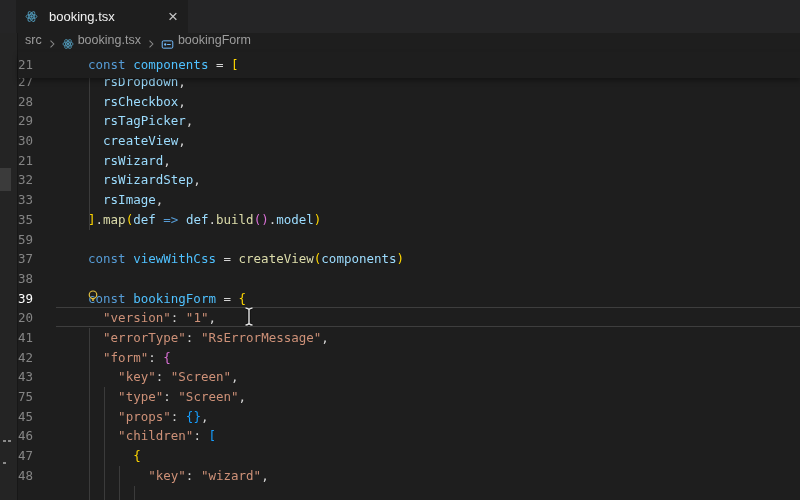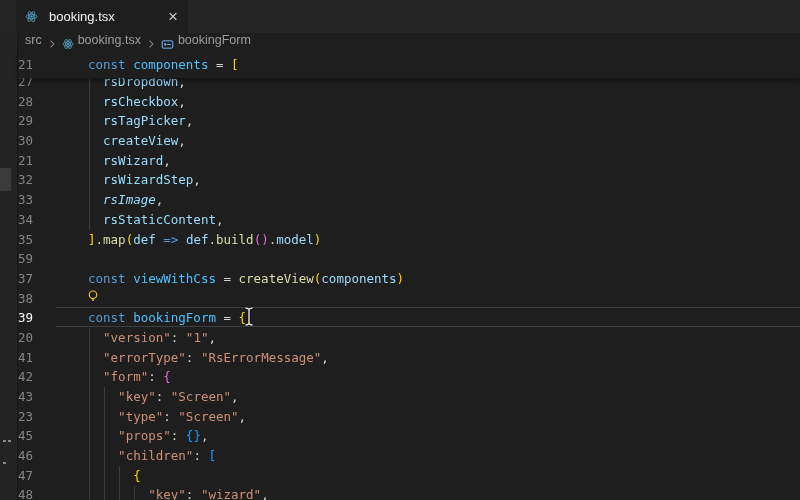--- a/index.html
+++ b/index.html
@@ -118,32 +118,31 @@
   <div class="indent-guide" style="left:119px; top:466px; height:34px;"></div>
   <div class="indent-guide" style="left:134px; top:486px; height:14px;"></div>
 
   <div class="code-rows" id="code-rows">
       <div class="code-line"><span class="ln">27</span><span style="color: rgb(156, 220, 254);">  rsDropdown</span><span style="color: rgb(212, 212, 212);">,</span></div>
       <div class="code-line"><span class="ln">28</span><span style="color: rgb(156, 220, 254);">  rsCheckbox</span><span style="color: rgb(212, 212, 212);">,</span></div>
       <div class="code-line"><span class="ln">29</span><span style="color: rgb(156, 220, 254);">  rsTagPicker</span><span style="color: rgb(212, 212, 212);">,</span></div>
       <div class="code-line"><span class="ln">30</span><span style="color: rgb(156, 220, 254);">  createView</span><span style="color: rgb(212, 212, 212);">,</span></div>
       <div class="code-line"><span class="ln">21</span><span style="color: rgb(156, 220, 254);">  rsWizard</span><span style="color: rgb(212, 212, 212);">,</span></div>
       <div class="code-line"><span class="ln">32</span><span style="color: rgb(156, 220, 254);">  rsWizardStep</span><span style="color: rgb(212, 212, 212);">,</span></div>
-      <div class="code-line"><span class="ln">33</span><span style="color: rgb(156, 220, 254); font-style: italic;">  rsImage</span><span style="color: rgb(212, 212, 212);">,</span></div>
-      <div class="code-line"><span class="ln">34</span><span style="color: rgb(156, 220, 254);">  rsStaticContent</span><span style="color: rgb(212, 212, 212);">,</span></div>
+      <div class="code-line"><span class="ln">33</span><span style="color: rgb(156, 220, 254);">  rsImage</span><span style="color: rgb(212, 212, 212);">,</span></div>
       <div class="code-line"><span class="ln">35</span><span style="color: rgb(255, 215, 0);">]</span><span style="color: rgb(212, 212, 212);">.</span><span style="color: rgb(220, 220, 170);">map</span><span style="color: rgb(255, 215, 0);">(</span><span style="color: rgb(156, 220, 254);">def</span><span style="color: rgb(212, 212, 212);"> </span><span style="color: rgb(86, 156, 214);">=&gt;</span><span style="color: rgb(212, 212, 212);"> </span><span style="color: rgb(156, 220, 254);">def</span><span style="color: rgb(212, 212, 212);">.</span><span style="color: rgb(220, 220, 170);">build</span><span style="color: rgb(218, 112, 214);">()</span><span style="color: rgb(212, 212, 212);">.</span><span style="color: rgb(156, 220, 254);">model</span><span style="color: rgb(255, 215, 0);">)</span></div>
       <div class="code-line"><span class="ln">59</span></div>
       <div class="code-line"><span class="ln">37</span><span style="color: rgb(86, 156, 214);">const </span><span style="color: rgb(79, 193, 255);">viewWithCss</span><span style="color: rgb(212, 212, 212);"> = </span><span style="color: rgb(220, 220, 170);">createView</span><span style="color: rgb(255, 215, 0);">(</span><span style="color: rgb(156, 220, 254);">components</span><span style="color: rgb(255, 215, 0);">)</span></div>
       <div class="code-line"><span class="ln">38</span></div>
       <div class="code-line"><span class="ln active">39</span><span style="color: rgb(86, 156, 214);">const </span><span style="color: rgb(79, 193, 255);">bookingForm</span><span style="color: rgb(212, 212, 212);"> = </span><span style="color: rgb(255, 215, 0);">{</span></div>
       <div class="code-line"><span class="ln">20</span><span style="color: rgb(212, 212, 212);">  </span><span style="color: rgb(206, 145, 120);">"version"</span><span style="color: rgb(212, 212, 212);">: </span><span style="color: rgb(206, 145, 120);">"1"</span><span style="color: rgb(212, 212, 212);">,</span></div>
       <div class="code-line"><span class="ln">41</span><span style="color: rgb(212, 212, 212);">  </span><span style="color: rgb(206, 145, 120);">"errorType"</span><span style="color: rgb(212, 212, 212);">: </span><span style="color: rgb(206, 145, 120);">"RsErrorMessage"</span><span style="color: rgb(212, 212, 212);">,</span></div>
       <div class="code-line"><span class="ln">42</span><span style="color: rgb(212, 212, 212);">  </span><span style="color: rgb(206, 145, 120);">"form"</span><span style="color: rgb(212, 212, 212);">: </span><span style="color: rgb(218, 112, 214);">{</span></div>
       <div class="code-line"><span class="ln">43</span><span style="color: rgb(212, 212, 212);">    </span><span style="color: rgb(206, 145, 120);">"key"</span><span style="color: rgb(212, 212, 212);">: </span><span style="color: rgb(206, 145, 120);">"Screen"</span><span style="color: rgb(212, 212, 212);">,</span></div>
-      <div class="code-line"><span class="ln">23</span><span style="color: rgb(212, 212, 212);">    </span><span style="color: rgb(206, 145, 120);">"type"</span><span style="color: rgb(212, 212, 212);">: </span><span style="color: rgb(206, 145, 120);">"Screen"</span><span style="color: rgb(212, 212, 212);">,</span></div>
+      <div class="code-line"><span class="ln">75</span><span style="color: rgb(212, 212, 212);">    </span><span style="color: rgb(206, 145, 120);">"type"</span><span style="color: rgb(212, 212, 212);">: </span><span style="color: rgb(206, 145, 120);">"Screen"</span><span style="color: rgb(212, 212, 212);">,</span></div>
       <div class="code-line"><span class="ln">45</span><span style="color: rgb(212, 212, 212);">    </span><span style="color: rgb(206, 145, 120);">"props"</span><span style="color: rgb(212, 212, 212);">: </span><span style="color: rgb(23, 159, 255);">{}</span><span style="color: rgb(212, 212, 212);">,</span></div>
       <div class="code-line"><span class="ln">46</span><span style="color: rgb(212, 212, 212);">    </span><span style="color: rgb(206, 145, 120);">"children"</span><span style="color: rgb(212, 212, 212);">: </span><span style="color: rgb(23, 159, 255);">[</span></div>
       <div class="code-line"><span class="ln">47</span><span style="color: rgb(212, 212, 212);">      </span><span style="color: rgb(255, 215, 0);">{</span></div>
       <div class="code-line"><span class="ln">48</span><span style="color: rgb(212, 212, 212);">        </span><span style="color: rgb(206, 145, 120);">"key"</span><span style="color: rgb(212, 212, 212);">: </span><span style="color: rgb(206, 145, 120);">"wizard"</span><span style="color: rgb(212, 212, 212);">,</span></div>
     </div>
 
   <div class="sticky" id="sticky-line">
       <div class="code-line"><span class="ln">21</span><span style="color: rgb(86, 156, 214);">const </span><span style="color: rgb(79, 193, 255);">components</span><span style="color: rgb(212, 212, 212);"> = </span><span style="color: rgb(255, 215, 0);">[</span></div>
     </div>
 

